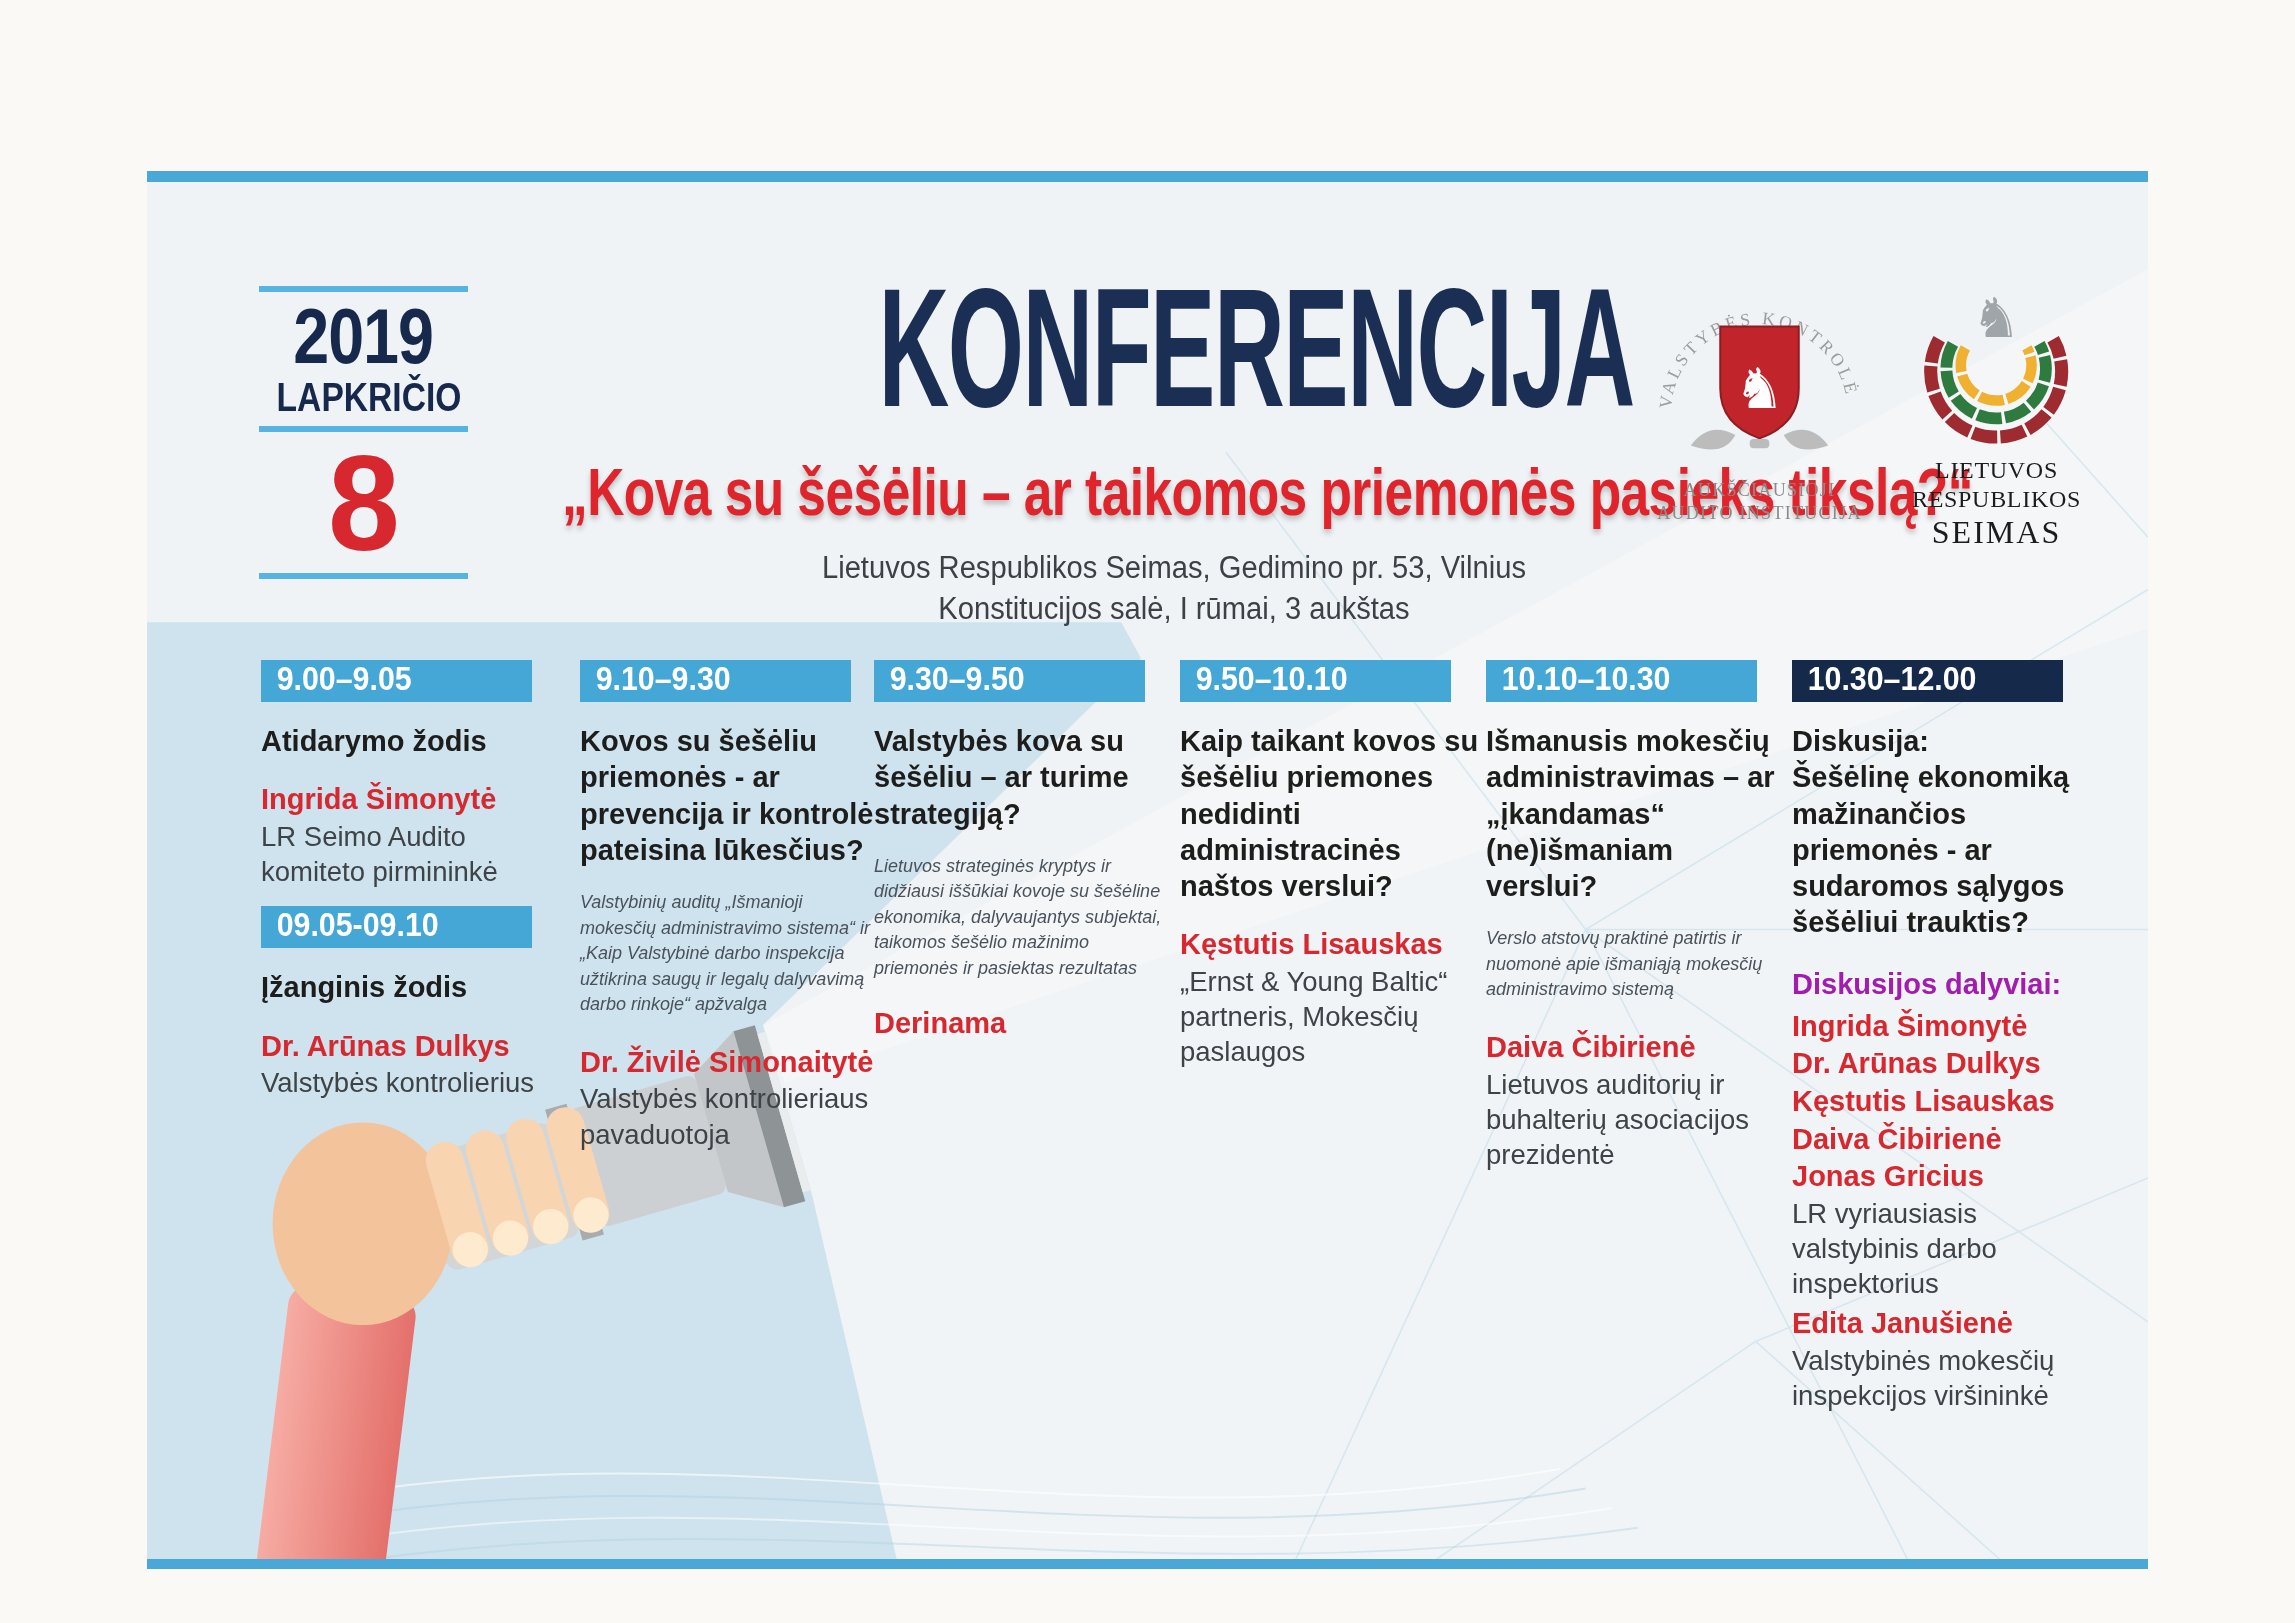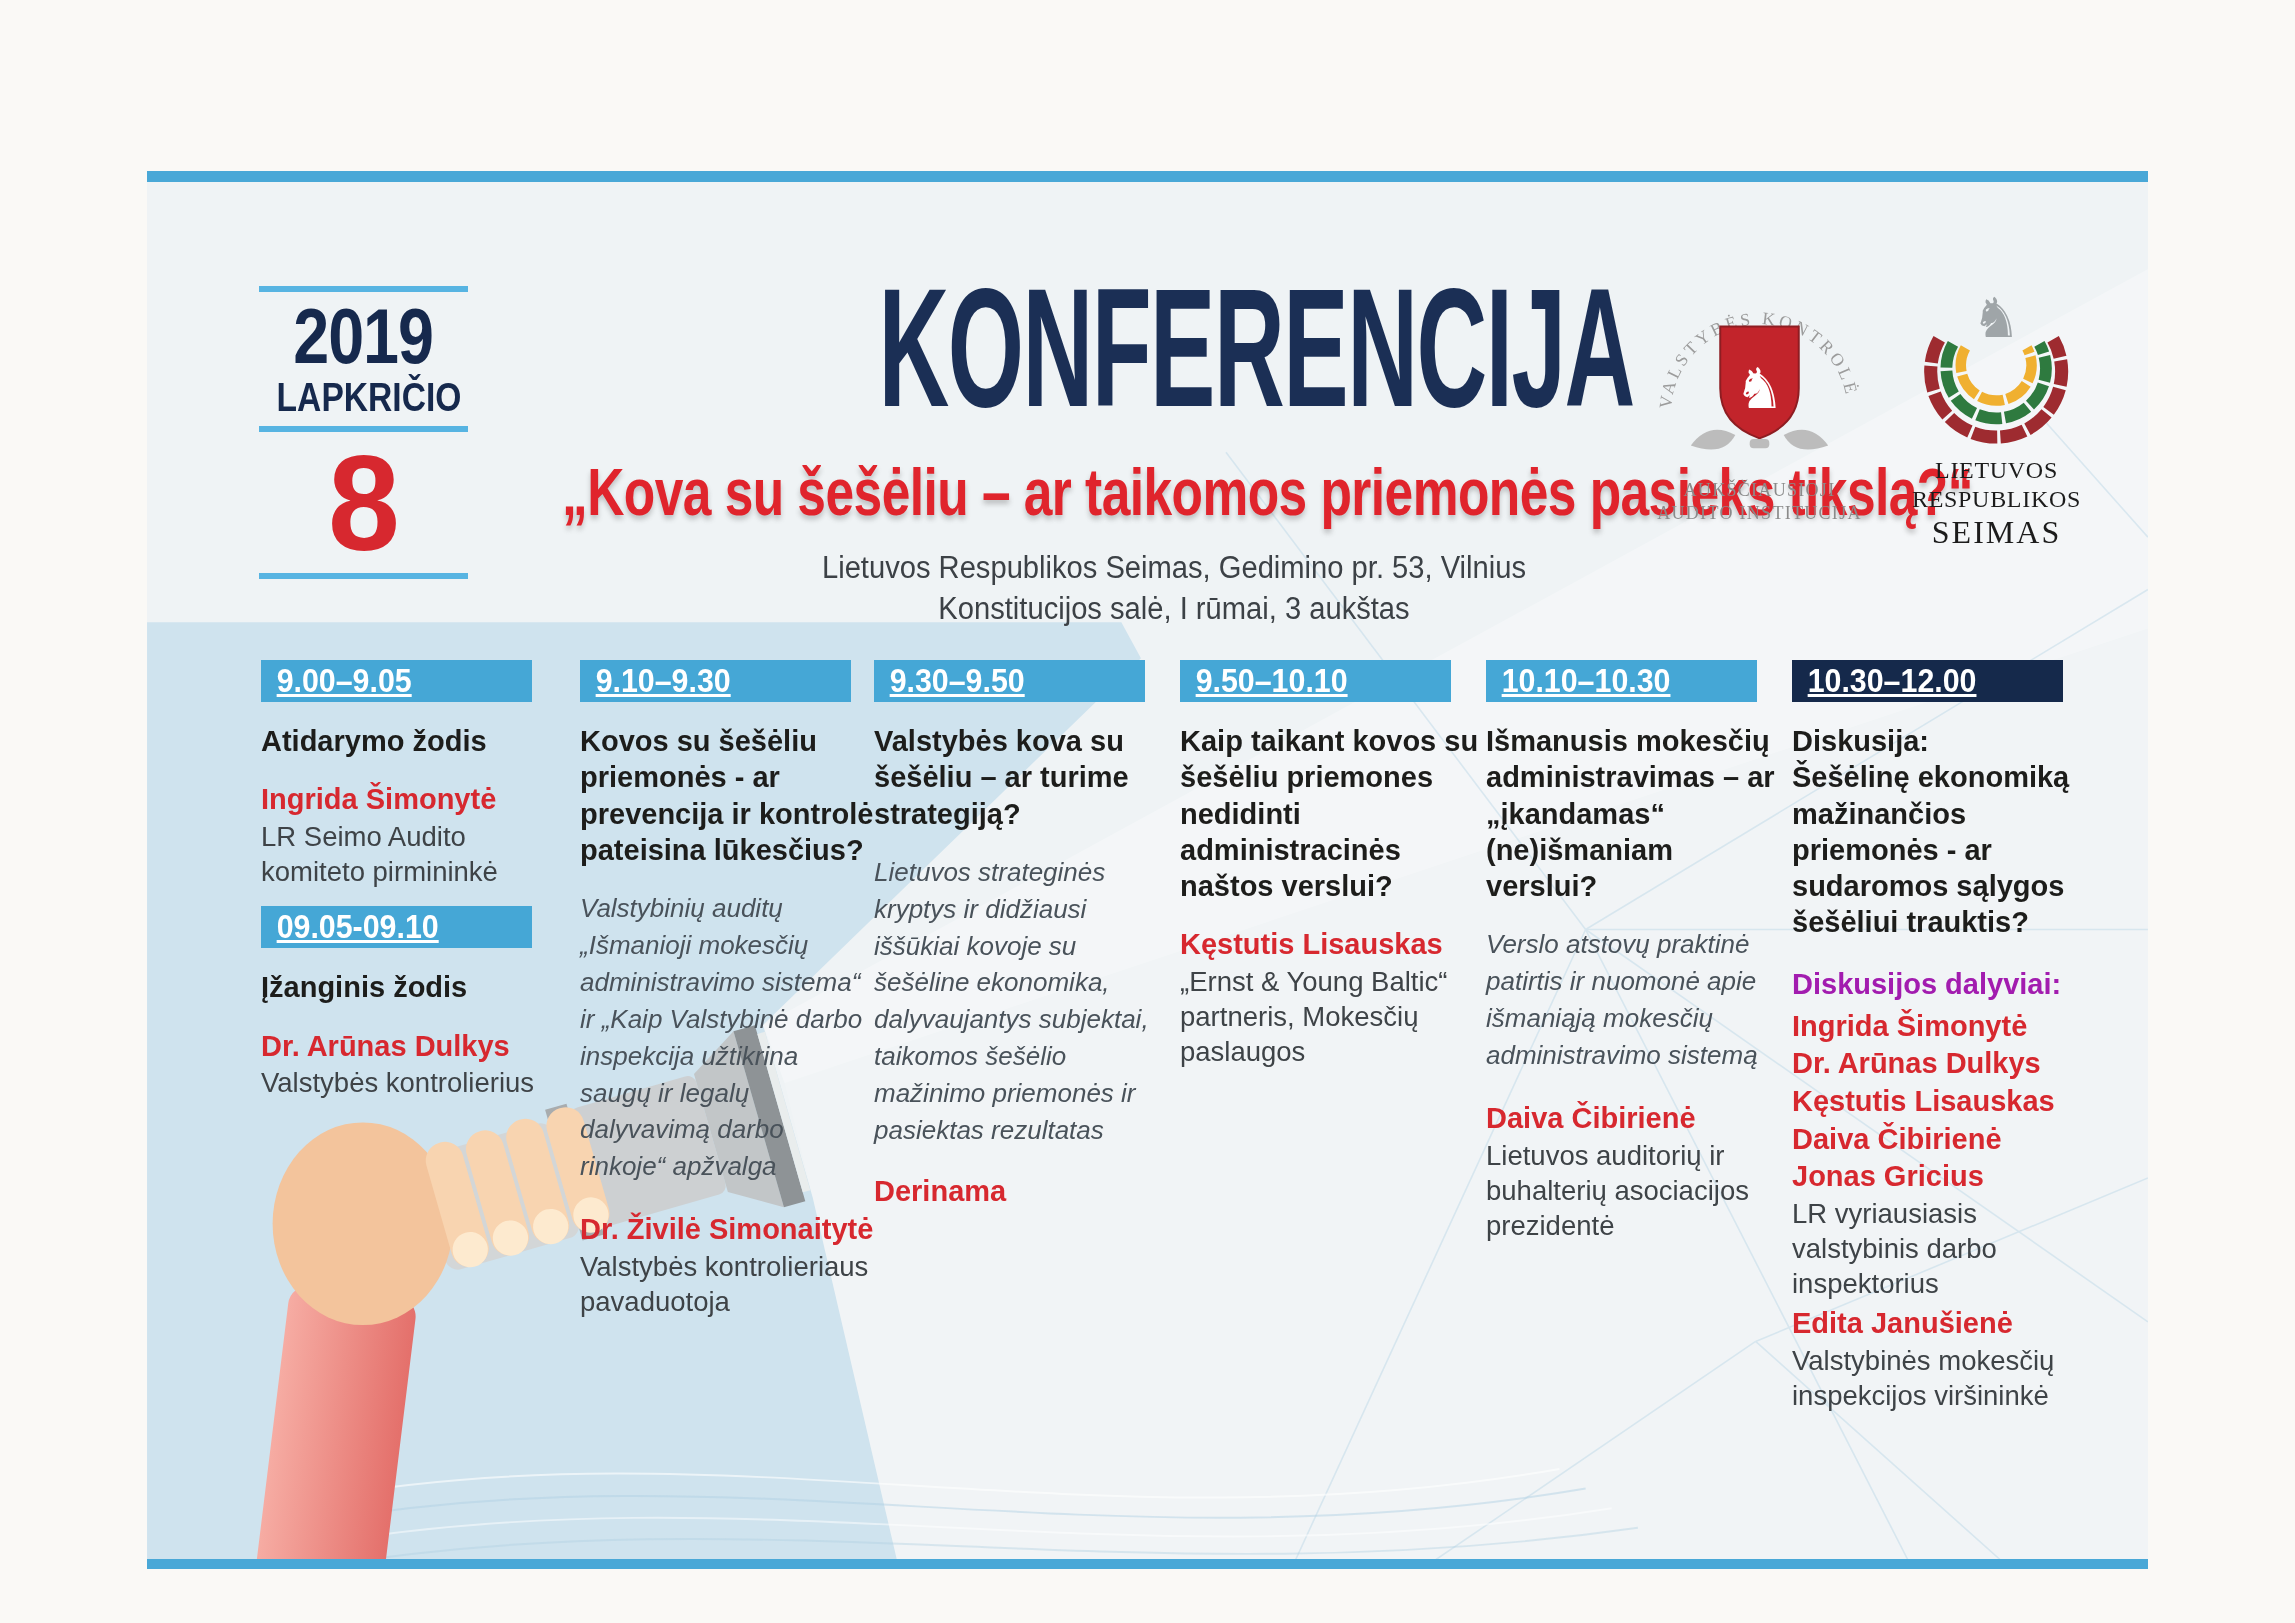--- a/index.html
+++ b/index.html
@@ -37,26 +37,26 @@
   .logo1{left:1498px;top:103px;width:229px;}
   .logo2{left:1730px;top:106px;width:239px;}
   .logo1 .l1{font-family:"Liberation Serif",serif;color:#8b8b8b;font-size:18px;letter-spacing:1.3px;line-height:1.25;}
   .logo2 .l1{font-family:"Liberation Serif",serif;color:#1c1c1c;font-size:24px;letter-spacing:0.7px;line-height:1.2;}
   .logo2 .l2{font-family:"Liberation Serif",serif;color:#1c1c1c;font-size:32px;letter-spacing:2px;line-height:1.15;}
 
   
   .schedule{position:absolute;left:0;top:489px;width:2001px;}
   .col{position:absolute;top:0;width:300px;}
   .blk{width:300px;}
-  .blk.time{width:271px;height:42px;background:#45a7d6;color:#fff;display:flex;align-items:center;margin-bottom:21px;text-decoration:underline;}
+  .blk.time{width:271px;height:42px;background:#45a7d6;color:#fff;display:flex;align-items:flex-start;margin-bottom:21px;}
   .blk.time.navy{background:#15294b;}
   .blk.time span{font-size:33px;font-weight:bold;padding-left:17px;white-space:nowrap;
         display:inline-block;transform:scaleX(.92);transform-origin:left center;}
   .blk.title{font-size:29px;line-height:1.25;font-weight:bold;color:#1d1d1b;margin-bottom:22px;white-space:pre-line;}
-  .blk.abstract{font-size:26px;line-height:1.42;font-style:italic;color:#49525a;margin-bottom:26px;width:293px;}
+  .blk.abstract{font-size:18px;line-height:1.42;font-style:italic;color:#49525a;margin-bottom:26px;width:293px;}
   .blk.speaker{font-size:29px;line-height:1.3;font-weight:bold;color:#d7282f;}
   .blk.role{font-size:27.5px;line-height:1.28;color:#3e4347;margin-bottom:3.9px;}
   .blk.label{font-size:29px;font-weight:bold;color:#a21caf;margin:27.5px 0 6.5px;}
   .blk.status{font-size:29px;font-weight:bold;color:#d7282f;margin-top:9.2px;}
 </style>
 </head>
 <body>
 
 <div class="page">
   <div class="panel">

